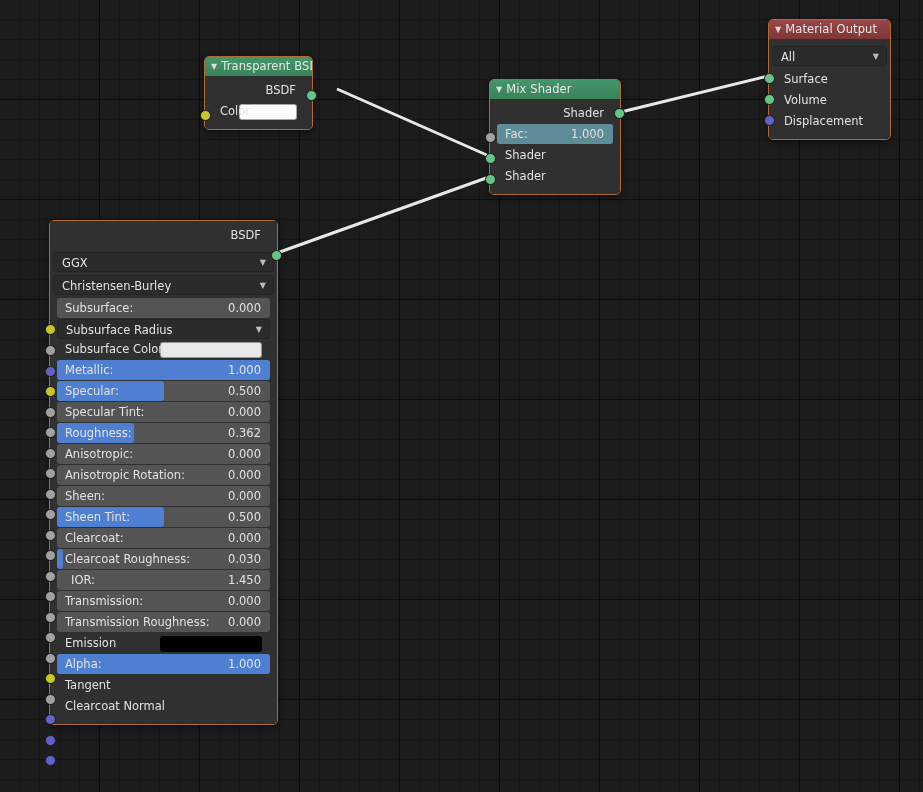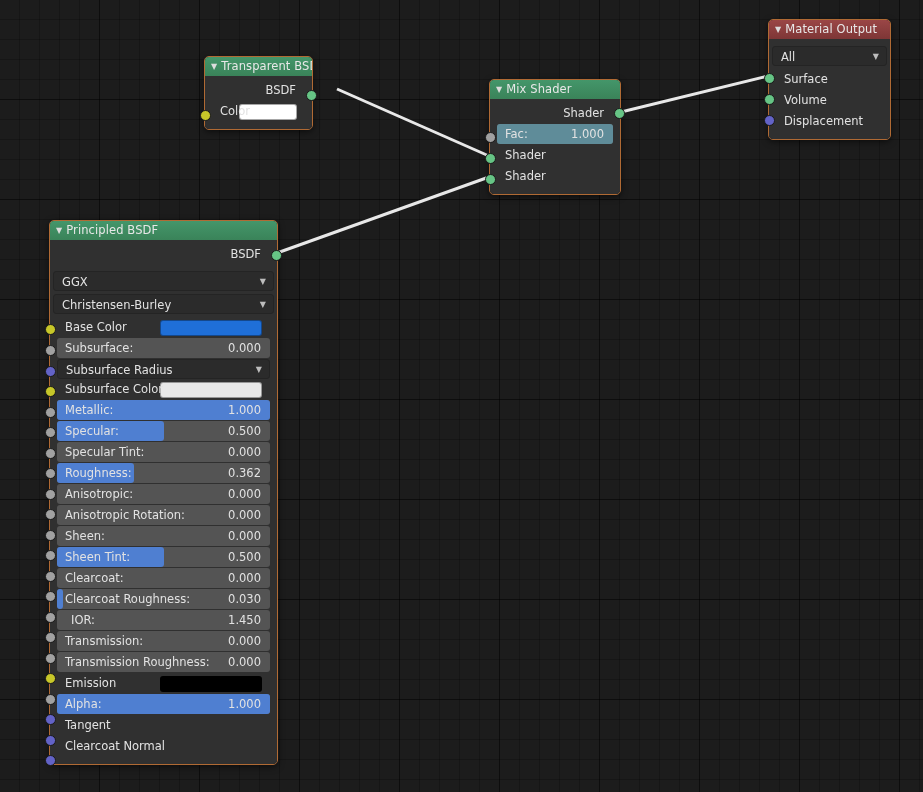--- a/index.html
+++ b/index.html
@@ -133,42 +133,35 @@
     <div class="row plain">
       <span class="lab">Displacement</span>
     </div>
   </div>
   <span class="sock sock-shader" style="left:-5px;top:53px;"></span>
   <span class="sock sock-shader" style="left:-5px;top:74px;"></span>
   <span class="sock sock-vector" style="left:-5px;top:95px;"></span>
 </div>
 
 <div class="node sel" style="left:49px;top:220px;width:229px;">
-  <div class="node-header hdr-green">
-    <span class="tri">▼</span><span>Principled BSDF</span>
-  </div>
   <div class="node-body">
 
     <div class="row plain">
       <span class="out-lab">BSDF</span>
     </div>
 
     <div class="dropdown" style="margin-top:7px;">
       <span class="lab">GGX</span>
       <span class="chev">▼</span>
     </div>
     <div class="dropdown">
       <span class="lab">Christensen-Burley</span>
       <span class="chev">▼</span>
     </div>
 
-    <div class="row plain">
-      <span class="lab">Base Color</span>
-      <span class="swatch" style="width:100px;background:#1f6fd8;"></span>
-    </div>
 
     <div class="row field">
       <span class="fill fill-blue" style="width:0%;"></span>
       <span class="lab">Subsurface:</span>
       <span class="val">0.000</span>
     </div>
 
     <div class="dropdown" style="margin:0 7px 0 7px;">
       <span class="lab">Subsurface Radius</span>
       <span class="chev">▼</span>

